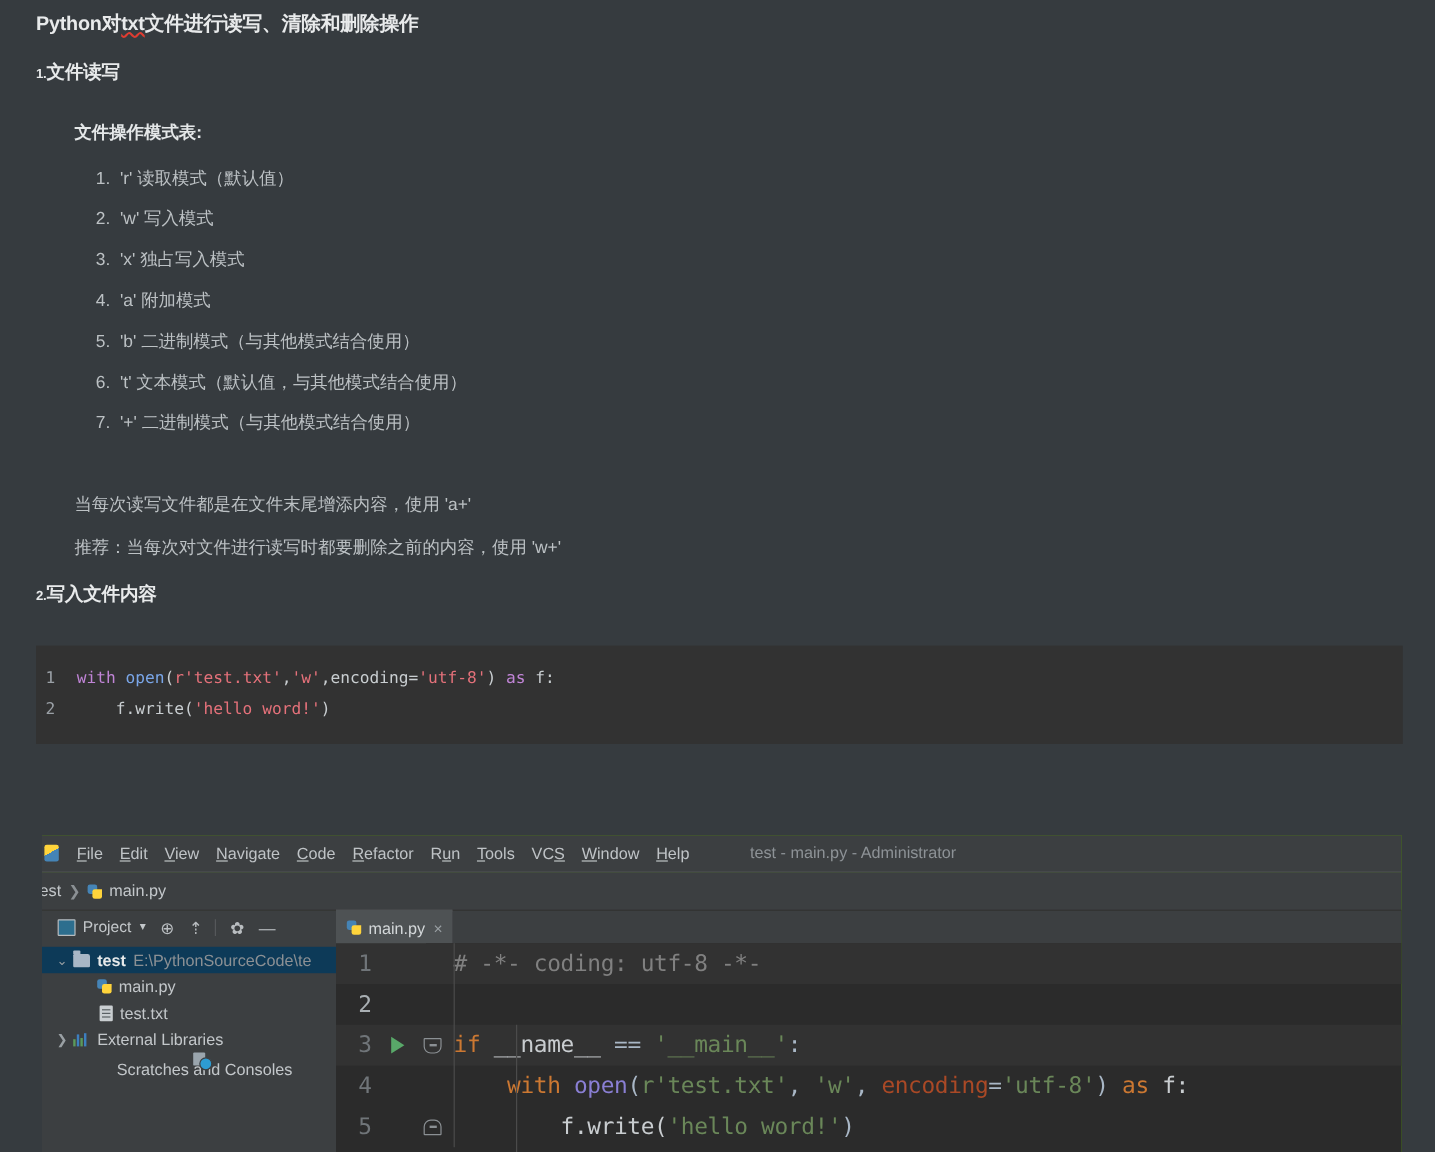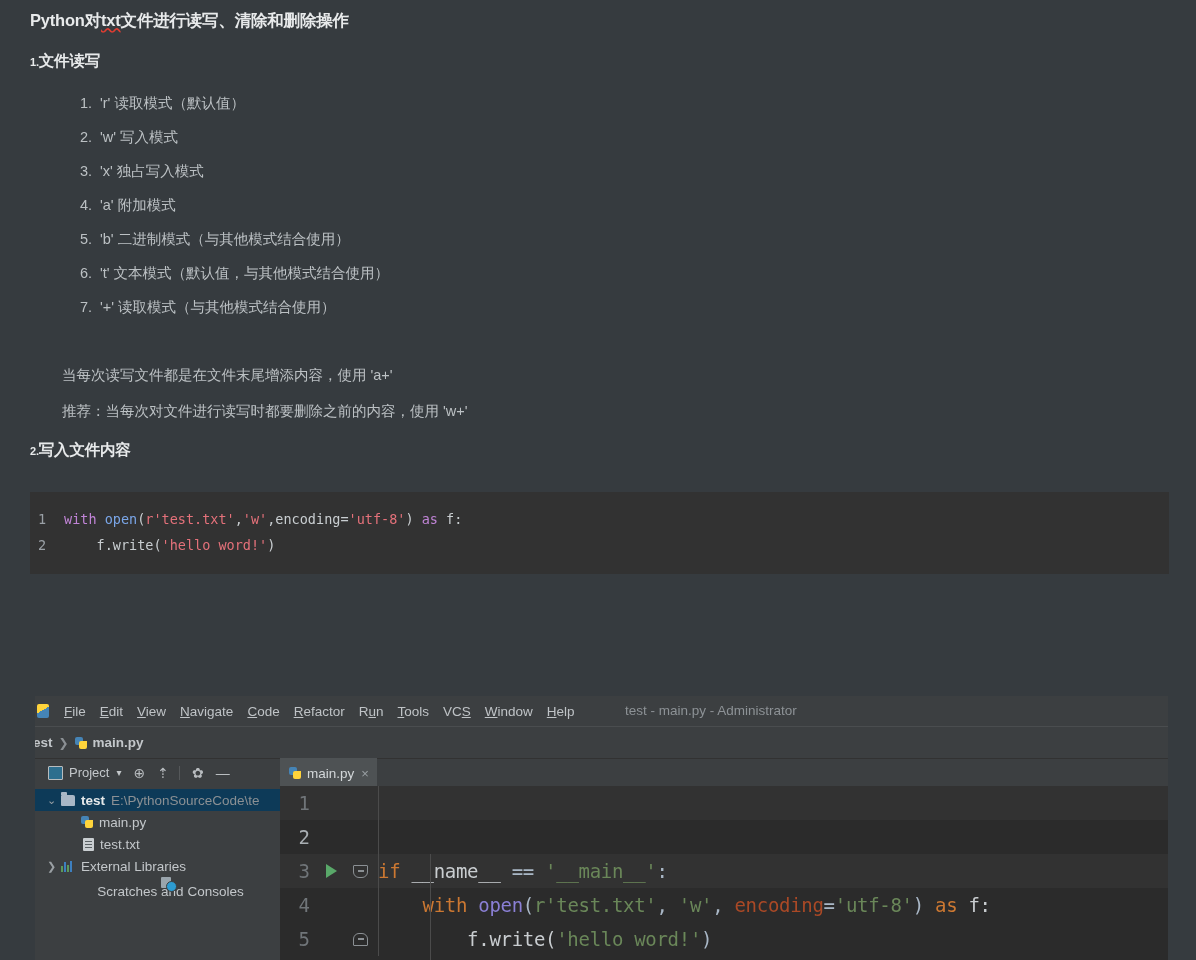--- a/index.html
+++ b/index.html
@@ -92,21 +92,21 @@
   .menu-item u{text-decoration:underline;}
   .ide-wtitle{
     position:absolute;left:590px;top:0;height:30px;line-height:30px;
     color:#8d9296;font-size:13.5px;
   }
   .ide-crumbs{
     height:31px;display:flex;align-items:center;
     background:#3c3f41;border-bottom:1px solid #323232;
     font-size:13.5px;padding-left:-4px;
   }
-  .crumb{color:#c3c7ca;padding-right:5px;font-weight:bold;}
+  .crumb{color:#c3c7ca;padding-right:5px;}
   .crumb-sep{color:#8b9094;padding:0 6px 0 1px;font-size:12px;}
   .pyfile-ico{
     display:inline-block;width:13px;height:14px;margin-right:5px;
     vertical-align:-3px;position:relative;
   }
   .pyfile-ico:before{
     content:"";position:absolute;left:0;top:1px;width:8px;height:8px;
     background:#4584b6;border-radius:2px 2px 0 2px;
   }
   .pyfile-ico:after{
@@ -226,29 +226,30 @@
 
 <div class="page">
 
   <div class="article">
 
     <h1 class="doc-title"><span>Python对</span><span class="spell">txt</span><span>文件进行读写、清除和删除操作</span></h1>
 
     <h2 class="sec"><span class="num">1.</span><span>文件读写</span></h2>
 
 
+    <div class="sub-title">文件操作模式表:</div>
 
     <ol class="modes">
       <li>'r' 读取模式（默认值）</li>
       <li>'w' 写入模式</li>
       <li>'x' 独占写入模式</li>
       <li>'a' 附加模式</li>
       <li>'b' 二进制模式（与其他模式结合使用）</li>
       <li>'t' 文本模式（默认值，与其他模式结合使用）</li>
-      <li>'+' 读取模式（与其他模式结合使用）</li>
+      <li>'+' 二进制模式（与其他模式结合使用）</li>
     </ol>
 
     <div class="para pa">当每次读写文件都是在文件末尾增添内容，使用 'a+'</div>
     <div class="para pw">推荐：当每次对文件进行读写时都要删除之前的内容，使用 'w+'</div>
 
     <h2 class="sec"><span class="num">2.</span><span>写入文件内容</span></h2>
 
     <div class="codeblock">
       <div class="codeline">
         <span class="cl-num">1</span><span class="k-kw">with </span><span class="k-fn">open</span><span class="k-op">(</span><span class="k-str">r'test.txt'</span><span class="k-op">,</span><span class="k-str">'w'</span><span class="k-pl">,encoding=</span><span class="k-str">'utf-8'</span><span class="k-op">) </span><span class="k-kw">as </span><span class="k-pl">f:</span>
@@ -340,20 +341,21 @@
         </div>
         <div class="ed-scroll"></div>
 
         <div class="editor">
           <div class="indent-guide"></div>
           <div class="indent-guide2"></div>
 
           <div class="erow hl">
             <span class="enum">1</span>
             <span class="egutter"></span>
+            <span class="ecode e-cm"># -*- coding: utf-8 -*-</span>
           </div>
 
           <div class="erow">
             <span class="enum cur">2</span>
             <span class="egutter"></span>
           </div>
 
           <div class="erow hl">
             <span class="enum">3</span>
             <span class="egutter">

